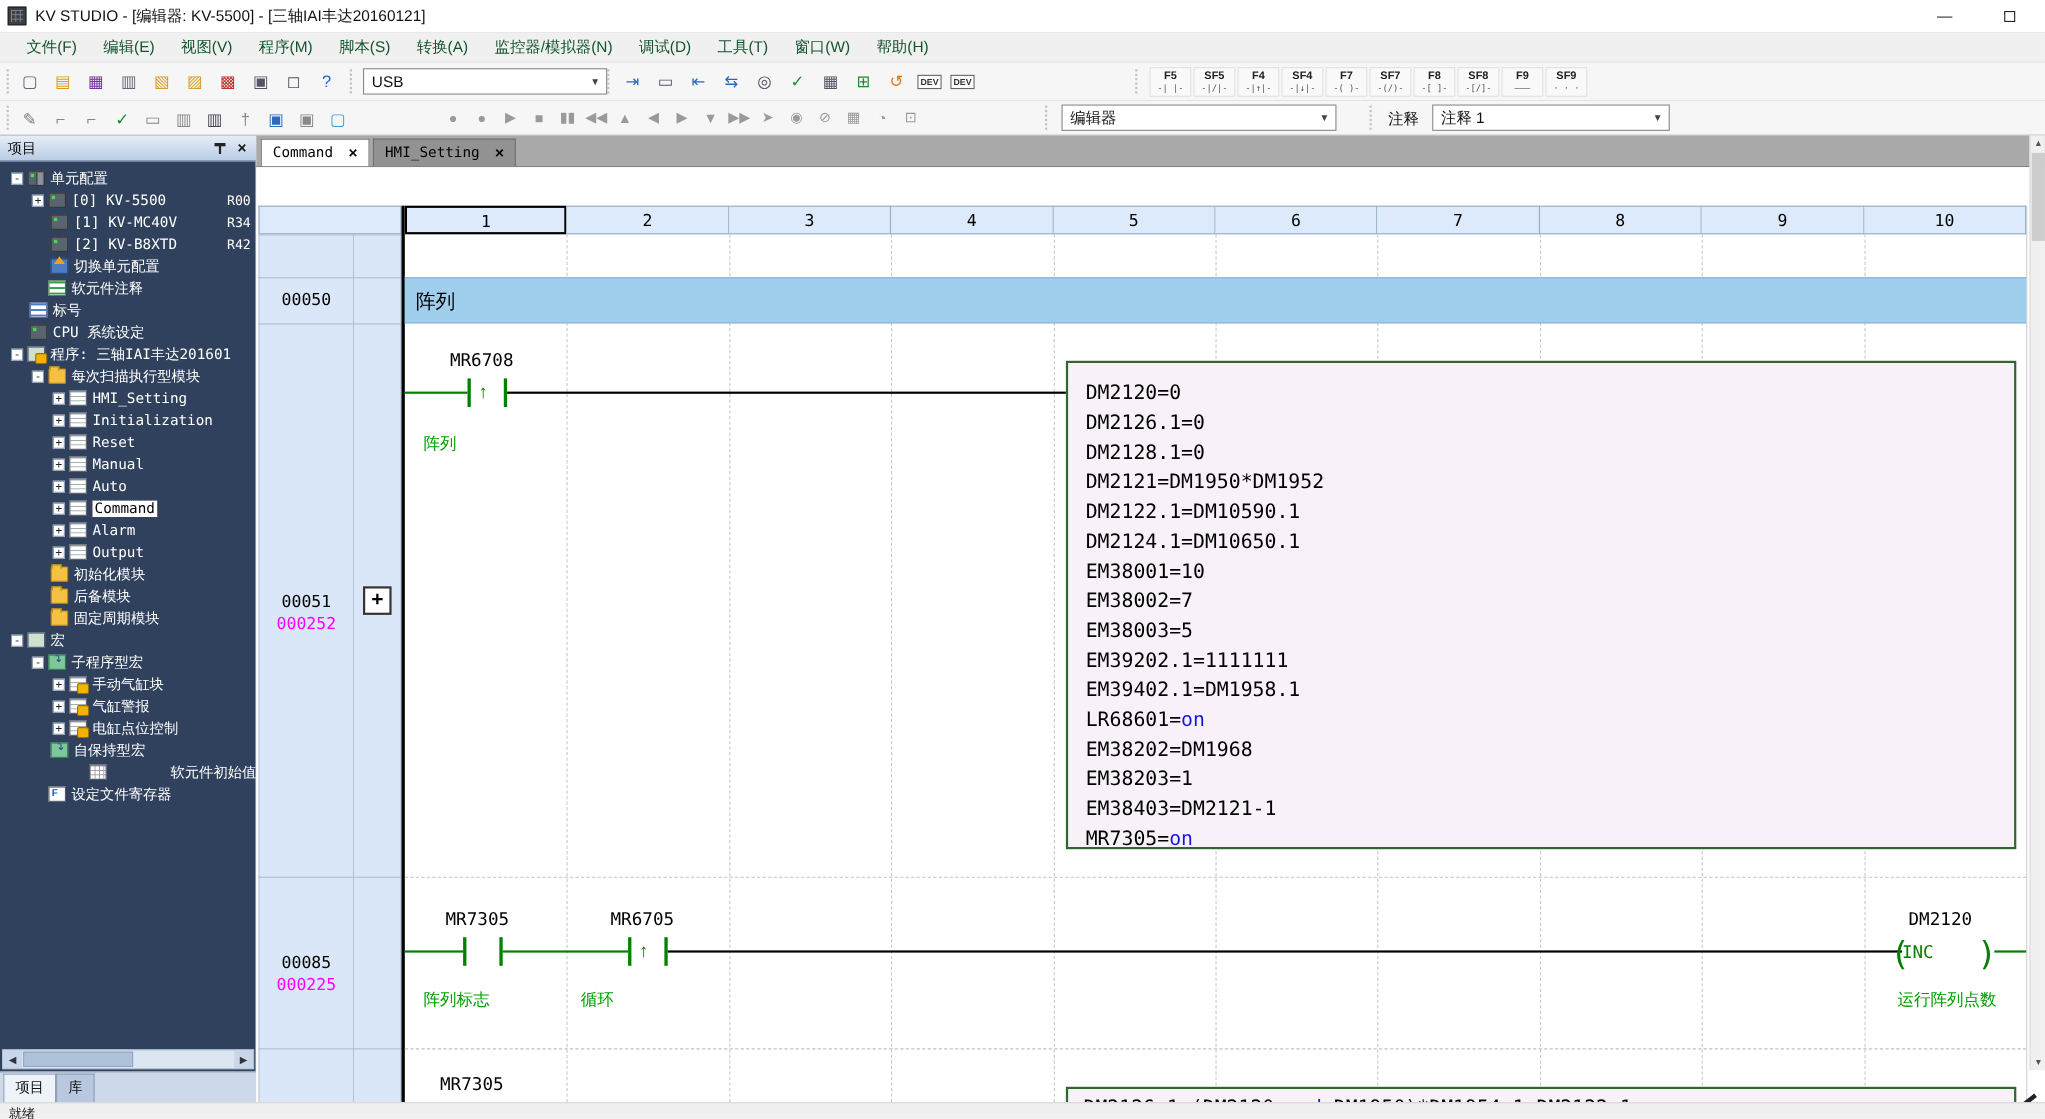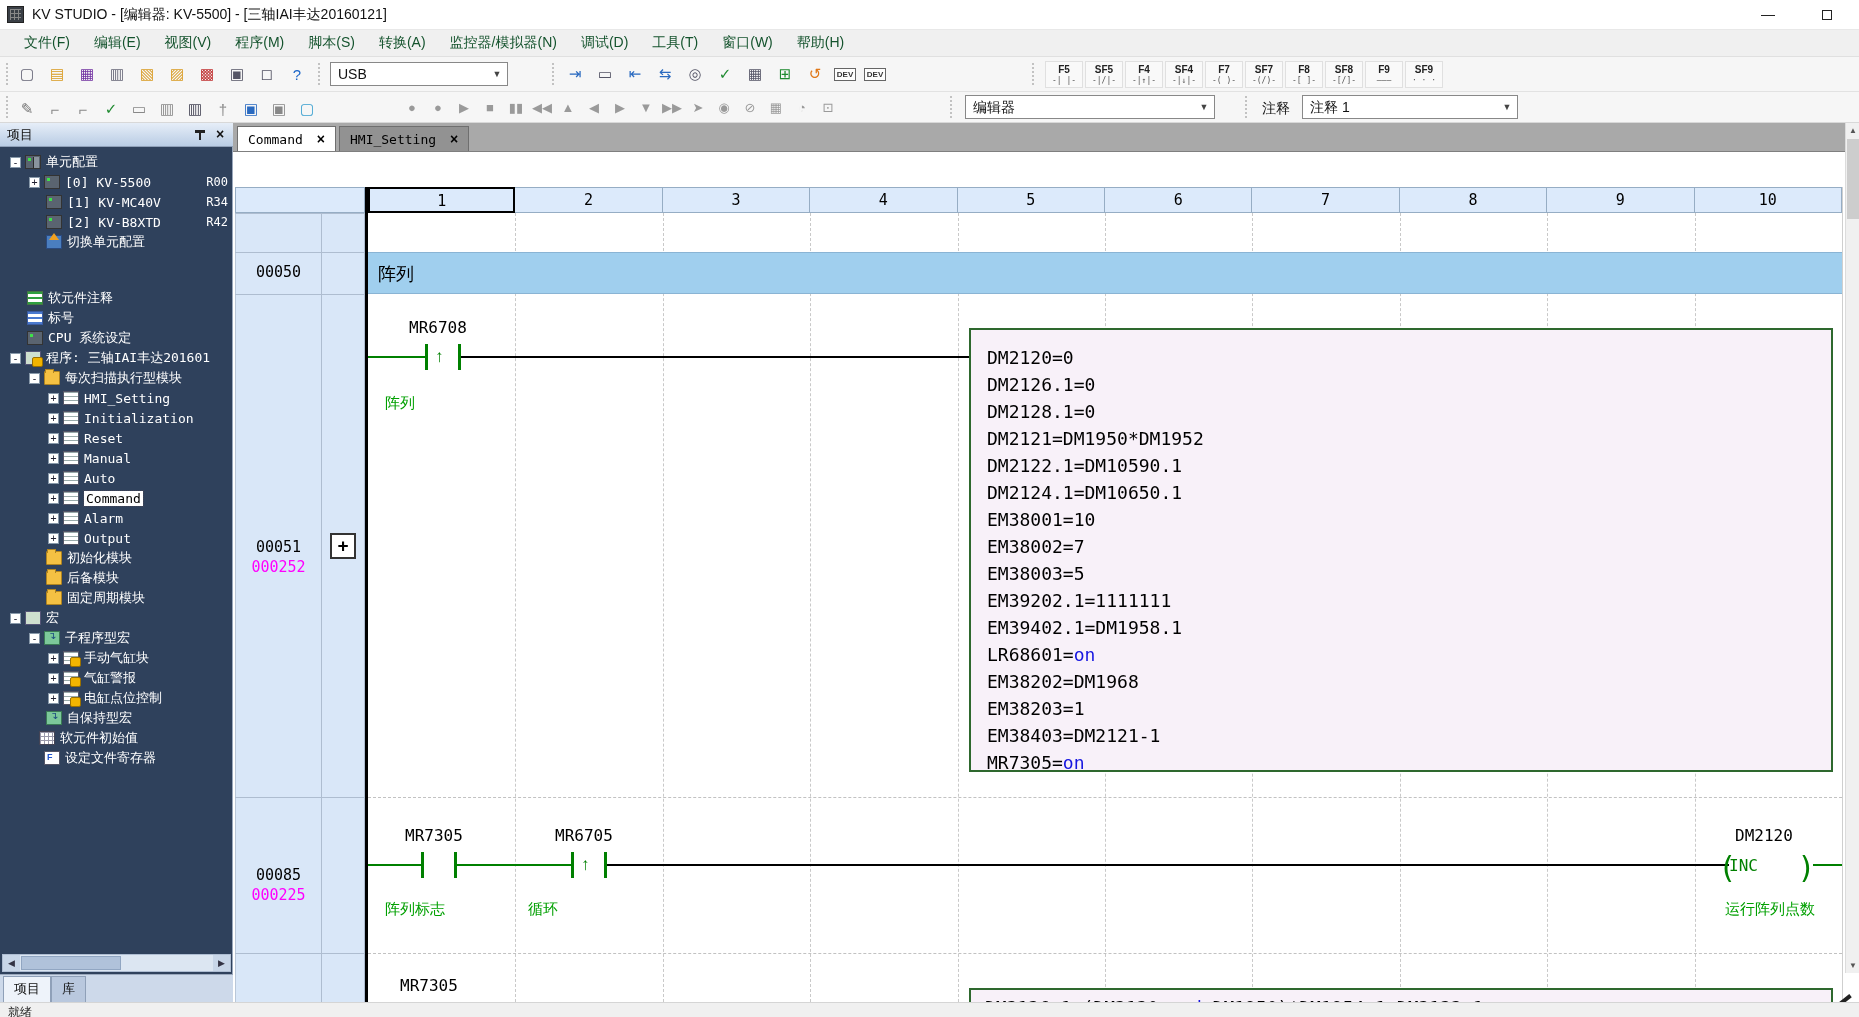--- a/index.html
+++ b/index.html
@@ -224,21 +224,21 @@
         <div class="tbico" style="color: rgb(112, 48, 160);">▦</div>
         <div class="tbico" style="color: rgb(102, 102, 119);">▥</div>
         <div class="tbico" style="color: rgb(217, 154, 32);">▧</div>
         <div class="tbico" style="color: rgb(217, 154, 32);">▨</div>
         <div class="tbico" style="color: rgb(192, 48, 48);">▩</div>
         <div class="tbico" style="color: rgb(85, 85, 102);">▣</div>
         <div class="tbico" style="color: rgb(85, 85, 102);">◻</div>
         <div class="tbico" style="color: rgb(27, 102, 201);">?</div>
       </div>
     <div class="grip" style="left:318px"></div>
-    <div class="combo" id="usb-combo" style="left:330px; top:5px; width:178px">
+    <div class="combo" id="usb-combo" style="left:330px; top:5px; width:222px">
       <span class="val">USB</span>
       <span class="arrow">▼</span>
     </div>
     <div class="grip" style="left:552px"></div>
     <div class="tbrow" id="tb1-transfer" style="left:562px">
         <div class="tbico" style="color: rgb(42, 106, 192);">⇥</div>
         <div class="tbico" style="color: rgb(85, 85, 102);">▭</div>
         <div class="tbico" style="color: rgb(42, 106, 192);">⇤</div>
         <div class="tbico" style="color: rgb(42, 106, 192);">⇆</div>
         <div class="tbico" style="color: rgb(85, 85, 102);">◎</div>
@@ -373,21 +373,21 @@
           <div class="tspacer"></div>
           <div class="ti ti-unit"></div>
           <div class="tlabel">[2]  KV-B8XTD</div>
           <div class="tsuffix">R42</div>
         </div>
         <div class="titem" style="padding-left: 29px;">
           <div class="tspacer"></div>
           <div class="ti ti-switch-unit"></div>
           <div class="tlabel">切换单元配置</div>
         </div>
-        <div class="titem" style="padding-left: 10px; margin-top: 36px;">
+        <div class="titem" style="padding-left: 27px;">
           <div class="tspacer"></div>
           <div class="ti ti-device-comment"></div>
           <div class="tlabel">软元件注释</div>
         </div>
         <div class="titem" style="padding-left: 10px;">
           <div class="tspacer"></div>
           <div class="ti ti-label"></div>
           <div class="tlabel">标号</div>
         </div>
         <div class="titem" style="padding-left: 10px;">
@@ -483,21 +483,21 @@
         <div class="titem" style="padding-left: 48px;">
           <div class="tgl">+</div>
           <div class="ti ti-ladder locked"></div>
           <div class="tlabel">电缸点位控制</div>
         </div>
         <div class="titem" style="padding-left: 29px;">
           <div class="tspacer"></div>
           <div class="ti ti-folder-macro"></div>
           <div class="tlabel">自保持型宏</div>
         </div>
-        <div class="titem" style="padding-left: 22px;">
+        <div class="titem" style="padding-left: 10px; justify-content: space-between;">
           <div class="tspacer"></div>
           <div class="ti ti-grid"></div>
           <div class="tlabel">软元件初始值</div>
         </div>
         <div class="titem" style="padding-left: 27px;">
           <div class="tspacer"></div>
           <div class="ti ti-file-register"></div>
           <div class="tlabel">设定文件寄存器</div>
         </div>
       </div>

